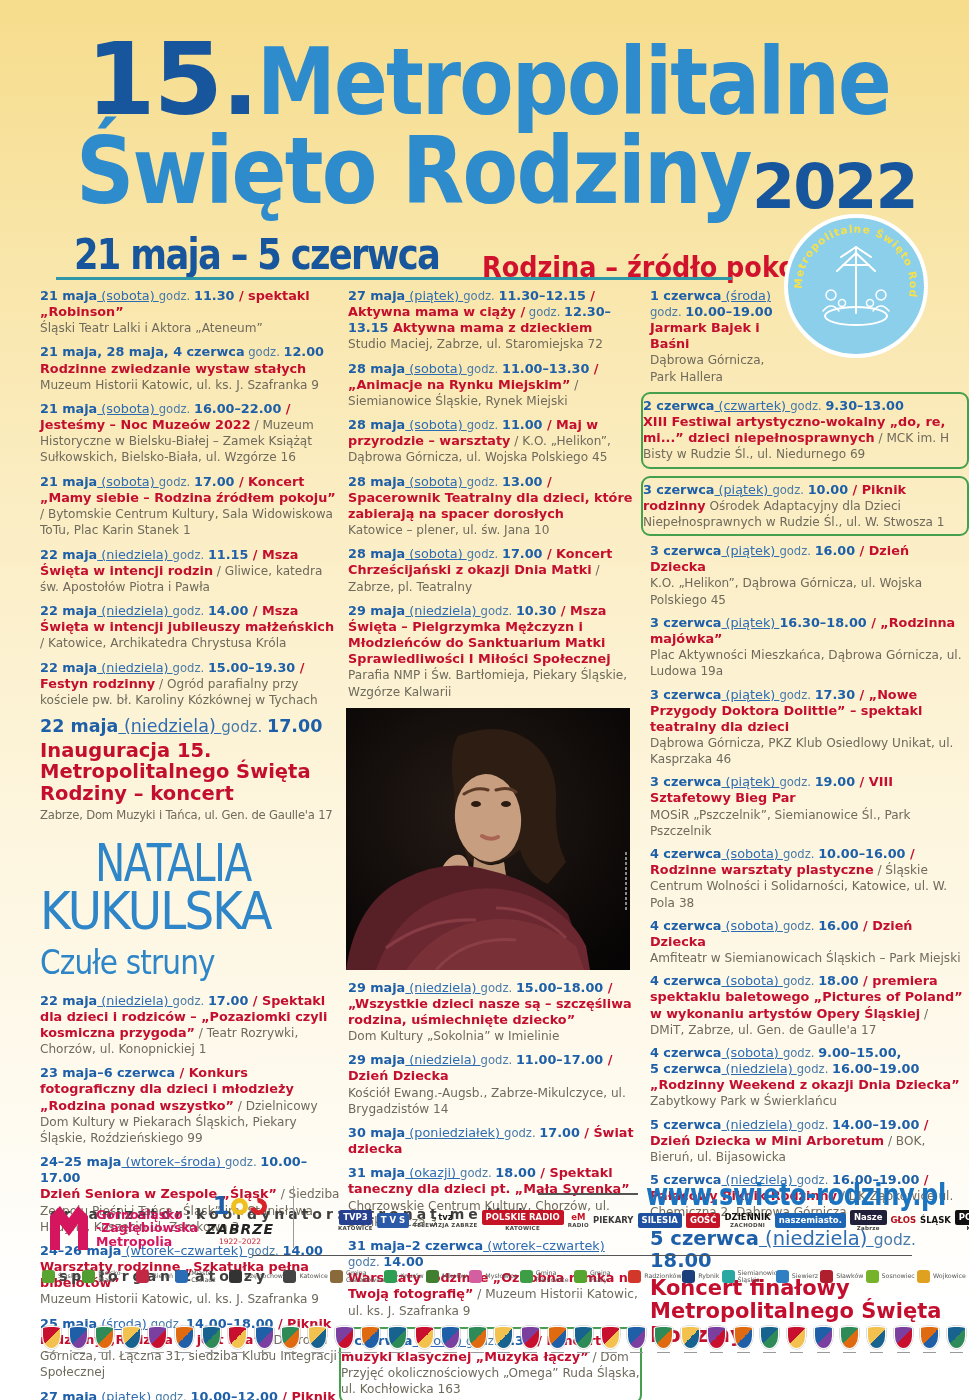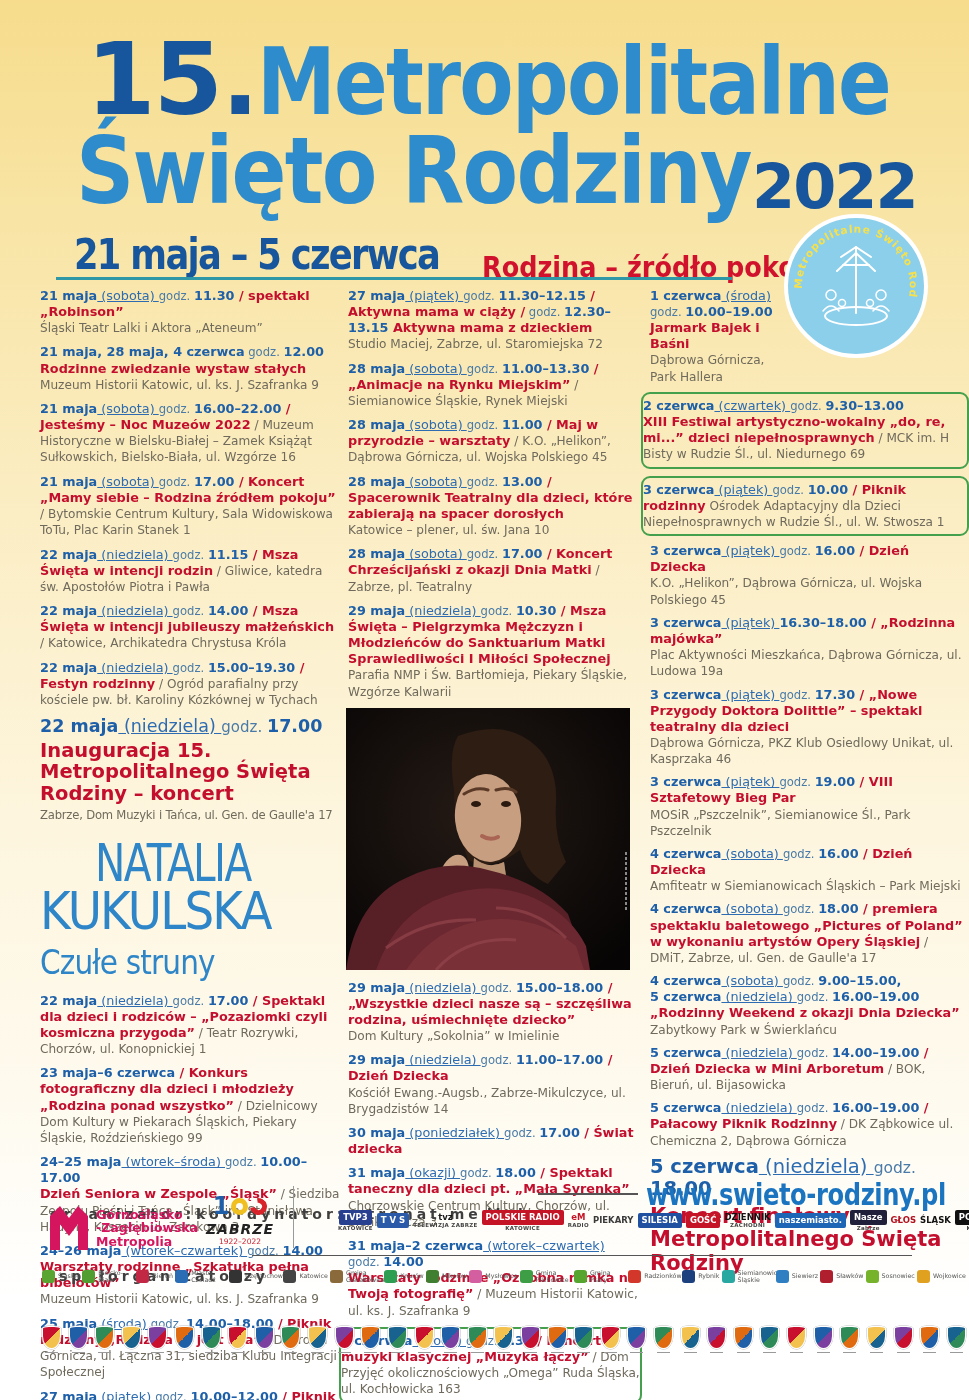--- a/index.html
+++ b/index.html
@@ -215,20 +215,21 @@
 
   <div class="col" id="col3">
     <div id="col3-events">
         <div class="event narrow"><span class="sb">1 czerwca</span><span class="sn"> (środa)</span><br><span class="sg">godz. </span><span class="sb">10.00–19.00</span><br><span class="sr">Jarmark Bajek i Baśni</span><br><span class="sv">Dąbrowa Górnicza, Park Hallera</span></div>
         <div class="event boxed"><span class="sb">2 czerwca</span><span class="sn"> (czwartek) </span><span class="sg">godz. </span><span class="sb">9.30–13.00</span><br><span class="sr">XIII Festiwal artystyczno-wokalny „do, re, mi...” dzieci niepełnosprawnych</span><span class="sv"> / MCK im. H Bisty w Rudzie Śl., ul. Niedurnego 69</span></div>
         <div class="event boxed"><span class="sb">3 czerwca</span><span class="sn"> (piątek) </span><span class="sg">godz. </span><span class="sb">10.00</span><span class="sr"> / Piknik rodzinny</span><span class="sv"> Ośrodek Adaptacyjny dla Dzieci Niepełnosprawnych w Rudzie Śl., ul. W. Stwosza 1</span></div>
         <div class="event"><span class="sb">3 czerwca</span><span class="sn"> (piątek) </span><span class="sg">godz. </span><span class="sb">16.00</span><span class="sr"> / Dzień Dziecka</span><br><span class="sv">K.O. „Helikon”, Dąbrowa Górnicza, ul. Wojska Polskiego 45</span></div>
         <div class="event"><span class="sb">3 czerwca</span><span class="sn"> (piątek) </span><span class="sb">16.30–18.00</span><span class="sr"> / „Rodzinna majówka”</span><br><span class="sv">Plac Aktywności Mieszkańca, Dąbrowa Górnicza, ul. Ludowa 19a</span></div>
         <div class="event"><span class="sb">3 czerwca</span><span class="sn"> (piątek) </span><span class="sg">godz. </span><span class="sb">17.30</span><span class="sr"> / „Nowe Przygody Doktora Dolittle” – spektakl teatralny dla dzieci</span><br><span class="sv">Dąbrowa Górnicza, PKZ Klub Osiedlowy Unikat, ul. Kasprzaka 46</span></div>
         <div class="event"><span class="sb">3 czerwca</span><span class="sn"> (piątek) </span><span class="sg">godz. </span><span class="sb">19.00</span><span class="sr"> / VIII Sztafetowy Bieg Par</span><br><span class="sv">MOSiR „Pszczelnik”, Siemianowice Śl., Park Pszczelnik</span></div>
+        <div class="event"><span class="sb">4 czerwca</span><span class="sn"> (sobota) </span><span class="sg">godz. </span><span class="sb">10.00–16.00</span><span class="sr"> / Rodzinne warsztaty plastyczne</span><span class="sv"> / Śląskie Centrum Wolności i Solidarności, Katowice, ul. W. Pola 38</span></div>
         <div class="event"><span class="sb">4 czerwca</span><span class="sn"> (sobota) </span><span class="sg">godz. </span><span class="sb">16.00</span><span class="sr"> / Dzień Dziecka</span><br><span class="sv">Amfiteatr w Siemianowicach Śląskich – Park Miejski</span></div>
         <div class="event"><span class="sb">4 czerwca</span><span class="sn"> (sobota) </span><span class="sg">godz. </span><span class="sb">18.00</span><span class="sr"> / premiera spektaklu baletowego „Pictures of Poland” w wykonaniu artystów Opery Śląskiej</span><span class="sv"> / DMiT, Zabrze, ul. Gen. de Gaulle'a 17</span></div>
         <div class="event"><span class="sb">4 czerwca</span><span class="sn"> (sobota) </span><span class="sg">godz. </span><span class="sb">9.00–15.00,</span><br><span class="sb">5 czerwca</span><span class="sn"> (niedziela) </span><span class="sg">godz. </span><span class="sb">16.00–19.00</span><br><span class="sr">„Rodzinny Weekend z okazji Dnia Dziecka”</span><br><span class="sv">Zabytkowy Park w Świerklańcu</span></div>
         <div class="event"><span class="sb">5 czerwca</span><span class="sn"> (niedziela) </span><span class="sg">godz. </span><span class="sb">14.00–19.00</span><span class="sr"> / Dzień Dziecka w Mini Arboretum</span><span class="sv"> / BOK, Bieruń, ul. Bijasowicka</span></div>
         <div class="event"><span class="sb">5 czerwca</span><span class="sn"> (niedziela) </span><span class="sg">godz. </span><span class="sb">16.00–19.00</span><span class="sr"> / Pałacowy Piknik Rodzinny</span><span class="sv"> / DK Ząbkowice ul. Chemiczna 2, Dąbrowa Górnicza</span></div>
       </div>
     <div>
       <div class="finale-date"><span class="sb">5 czerwca</span><span class="sn"> (niedziela) </span><span class="sg">godz. </span><span class="sb">18.00</span></div>
       <div class="finale-title">Koncert finałowy Metropolitalnego Święta Rodziny</div>
 

